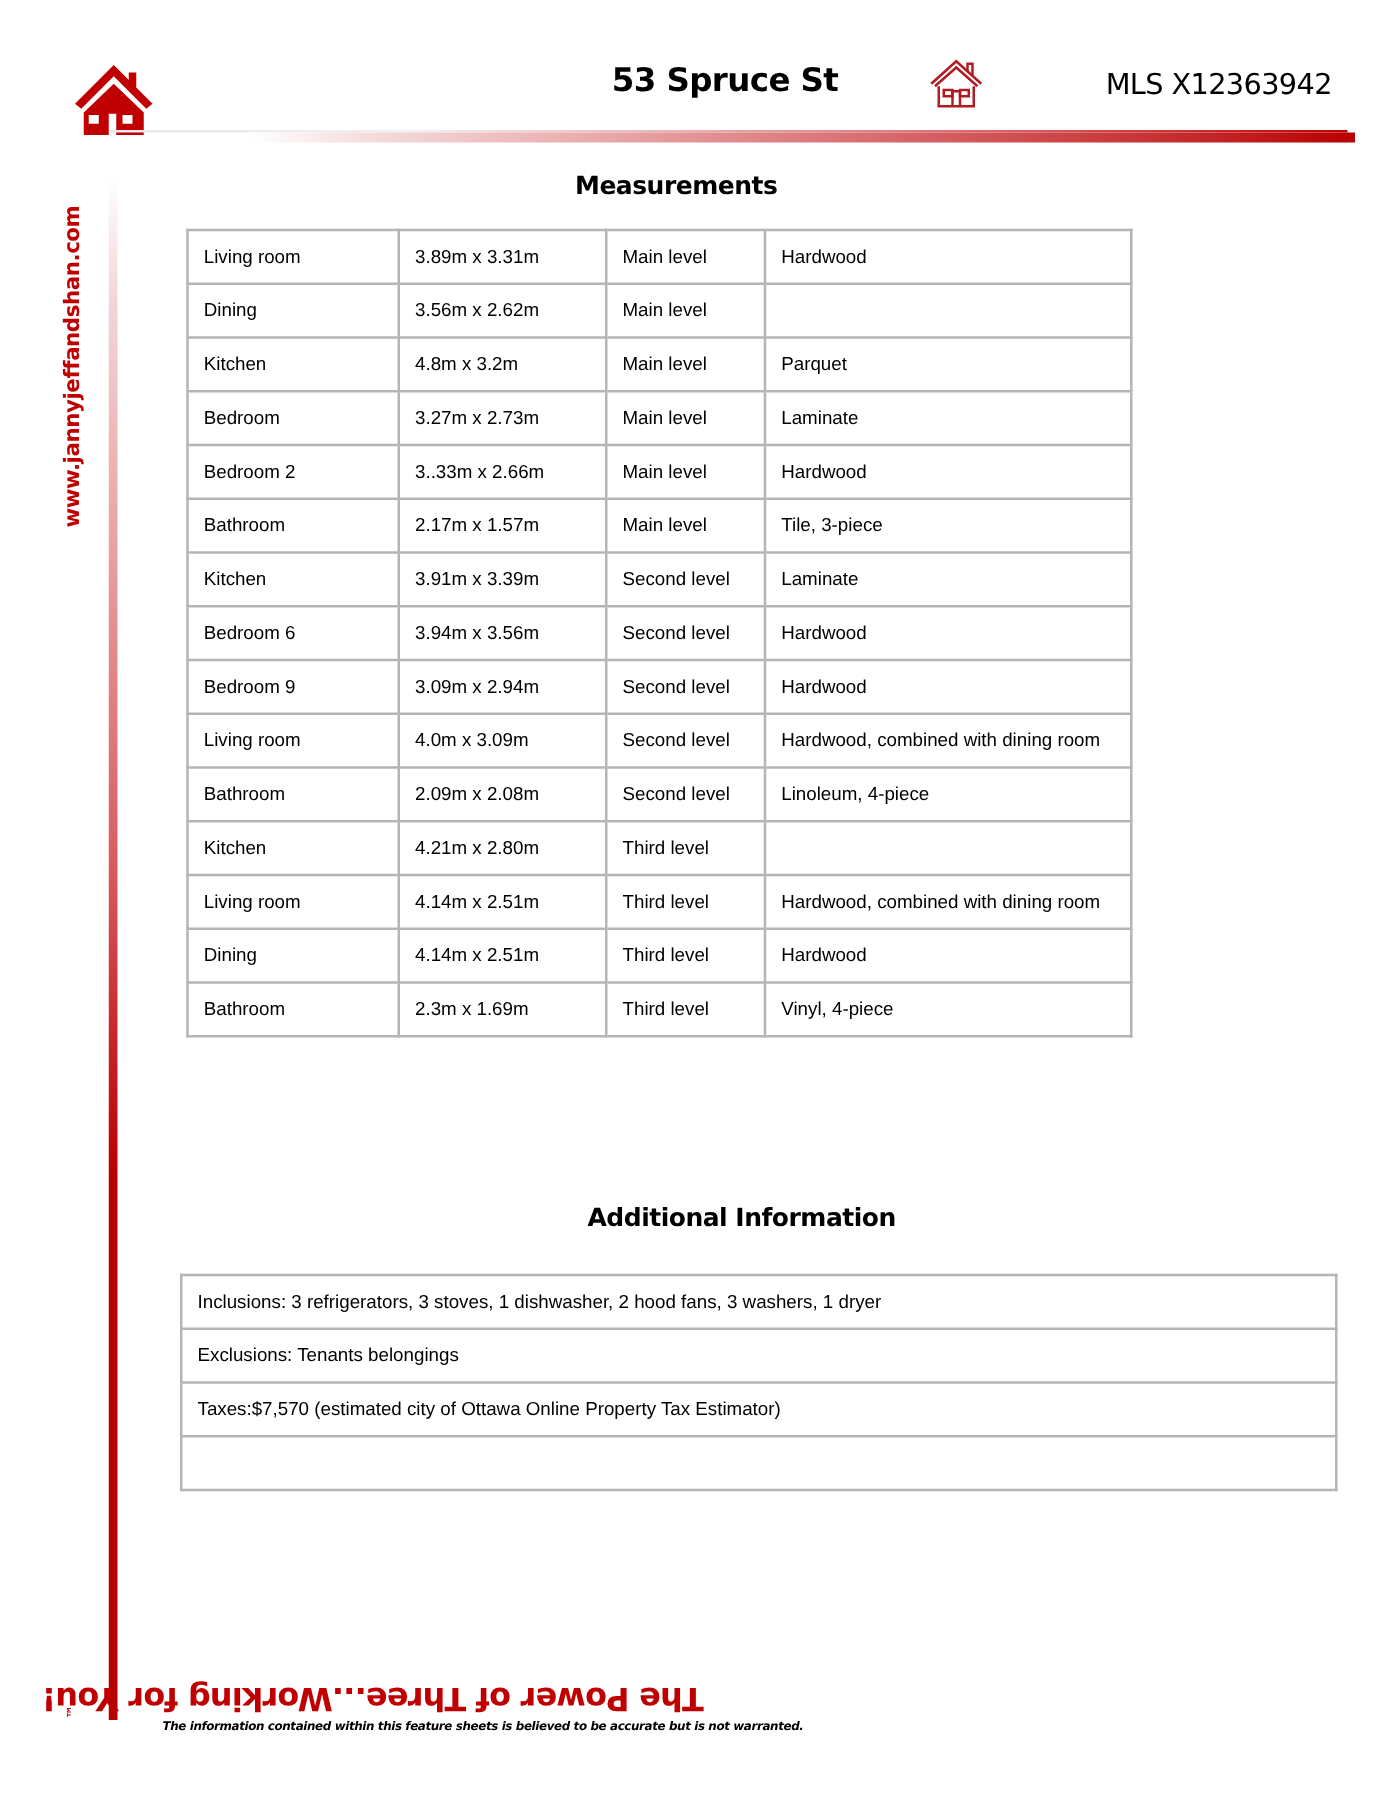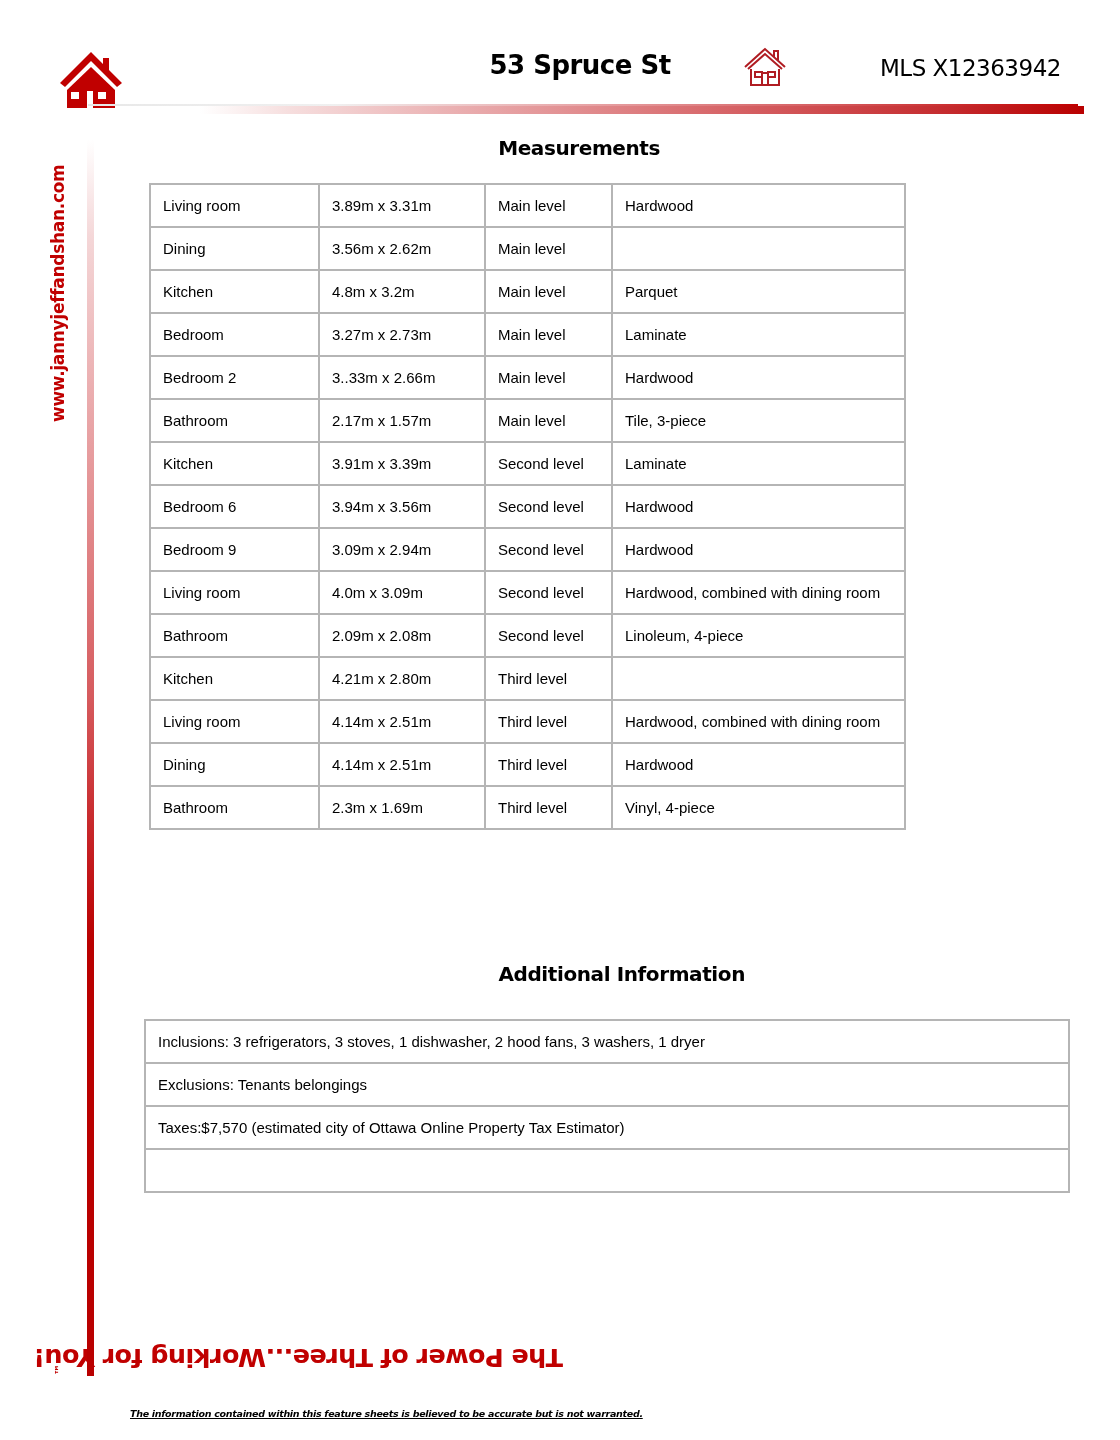--- a/index.html
+++ b/index.html
@@ -7,50 +7,50 @@
            font-family: "Liberation Sans", sans-serif; color: #000; }
 
     .logo-house { position: absolute; left: 58px; top: 50px; width: 66px; height: 58px; }
     .header-line { position: absolute; left: 88px; top: 104px; width: 990px; height: 2px;
                    background: linear-gradient(to right, #e8e8e8 0%, #f0f0f0 25%, #eecfd0 35%, #e7a4a6 50%, #d45a5d 75%, #c00000 100%); }
     .header-bar { position: absolute; left: 200px; top: 106px; width: 884px; height: 8px;
                   background: linear-gradient(to right, #ffffff 0%, #f6dede 10%, #e6a0a2 35%, #d66366 60%, #c42a2d 85%, #b90000 100%); }
     .page-title { position: absolute; left: 480px; top: 50px; width: 200px; text-align: center;
                   font-family: "DejaVu Sans", sans-serif; font-weight: bold; font-size: 26px; letter-spacing: -0.5px; }
     .title-house { position: absolute; left: 743px; top: 47px; width: 44px; height: 40px; }
-    .mls { position: absolute; left: 880px; top: 55px; width: 190px; text-align: left;
+    .mls { position: absolute; left: 880px; top: 55px; width: 190px; text-align: center;
            font-family: "DejaVu Sans", sans-serif; font-size: 23px; letter-spacing: -0.5px; }
 
     .side-url { position: absolute; left: 46px; top: 150px; width: 28px; height: 280px; }
     .side-url span { position: absolute; left: 0; top: 0; white-space: nowrap; transform-origin: 0 0;
                      transform: translate(2px, 272px) rotate(-90deg);
                      font-family: "DejaVu Sans", sans-serif; font-weight: bold; font-size: 17px; color: #c00000; letter-spacing: -0.3px; }
     .side-slogan { position: absolute; left: 46px; top: 860px; width: 36px; height: 520px; }
     .side-slogan span { position: absolute; left: 0; top: 0; white-space: nowrap; transform-origin: 0 0;
                         transform: translate(2px, 515px) rotate(-90deg);
                         font-family: "DejaVu Sans", sans-serif; font-weight: bold; font-size: 25.5px; color: #c00000; letter-spacing: -0.6px; }
     .side-slogan sup { font-size: 11px; }
     .side-bar { position: absolute; left: 87px; top: 140px; width: 7px; height: 1236px;
                 background: linear-gradient(to bottom, #ffffff 0%, #f4d6d7 8%, #e79ea0 25%, #d65b5e 45%, #c41c1f 58%, #b90000 65%, #b90000 100%); }
 
-    .section-title { position: absolute; font-family: "DejaVu Sans", sans-serif; font-weight: bold; font-size: 20px; letter-spacing: -0.4px; text-align: right; }
+    .section-title { position: absolute; font-family: "DejaVu Sans", sans-serif; font-weight: bold; font-size: 20px; letter-spacing: -0.4px; text-align: left; }
     .t-meas { left: 460px; top: 136px; width: 200px; }
     .t-add { left: 470px; top: 962px; width: 275px; }
 
     table { border-collapse: collapse; position: absolute; }
     td { border: 2px solid #b5b5b5; font-size: 15px; padding: 0 0 0 12px; height: 41px; vertical-align: middle; }
     .meas-table { left: 149px; top: 183px; width: 757px; }
     .meas-table td.c1 { width: 155px; }
     .meas-table td.c2 { width: 152px; }
     .meas-table td.c3 { width: 113px; border-radius: 18px; }
     .add-table { left: 144px; top: 1019px; width: 926px; }
     .add-table td { padding-left: 12px; }
 
-    .disclaimer { position: absolute; left: 130px; top: 1408px; font-family: "DejaVu Sans", sans-serif;
-                  font-style: italic; font-weight: bold; font-size: 9.5px; letter-spacing: -0.3px; text-decoration: underline; }
+    .disclaimer { position: absolute; left: 130px; top: 1376px; font-family: "DejaVu Sans", sans-serif;
+                  font-style: italic; font-weight: bold; font-size: 9.5px; letter-spacing: -0.3px; }
   </style>
 </head>
 <body>
 
 <svg class="logo-house" viewBox="0 0 66 58">
   <polygon points="33,2 2,33 7,37 33,11 59,37 64,33 51,20 51,8 45,8 45,14" fill="#c00000"></polygon>
   <polygon points="33,17 9,40 9,58 57,58 57,40" fill="#c00000"></polygon>
   <rect x="13" y="42" width="8" height="7" fill="#fff"></rect>
   <rect x="40" y="42" width="8" height="7" fill="#fff"></rect>
   <rect x="29" y="41" width="6" height="17" fill="#fff"></rect>

